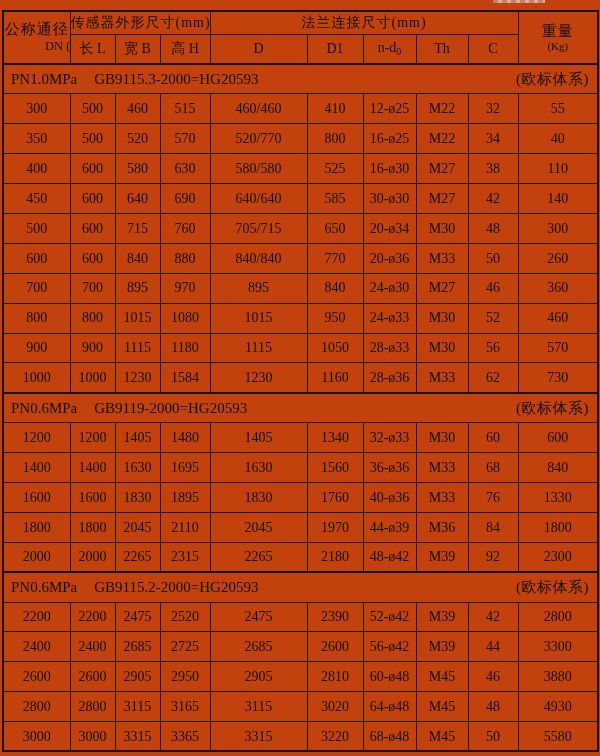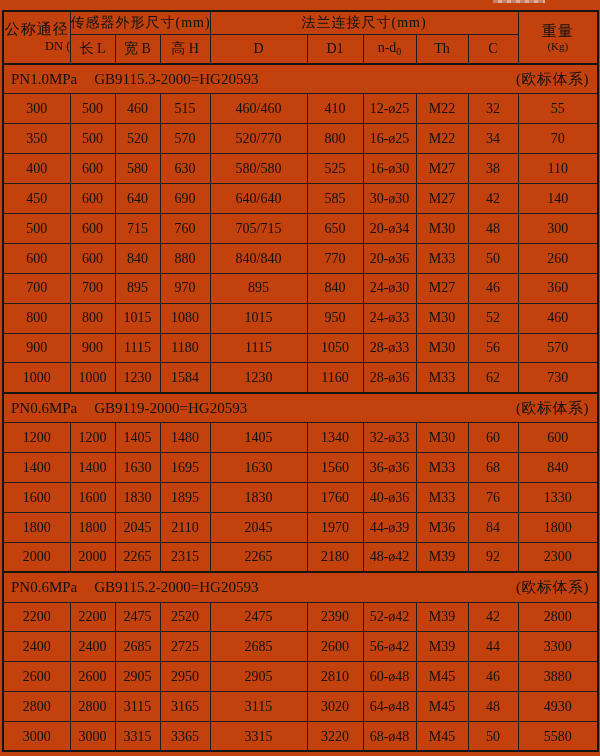--- a/index.html
+++ b/index.html
@@ -136,21 +136,21 @@
         <tr>
           <td>350</td>
           <td>500</td>
           <td>520</td>
           <td>570</td>
           <td>520/770</td>
           <td>800</td>
           <td>16-ø25</td>
           <td>M22</td>
           <td>34</td>
-          <td>70</td>
+          <td>40</td>
         </tr>
         <tr>
           <td>400</td>
           <td>600</td>
           <td>580</td>
           <td>630</td>
           <td>580/580</td>
           <td>525</td>
           <td>16-ø30</td>
           <td>M27</td>

